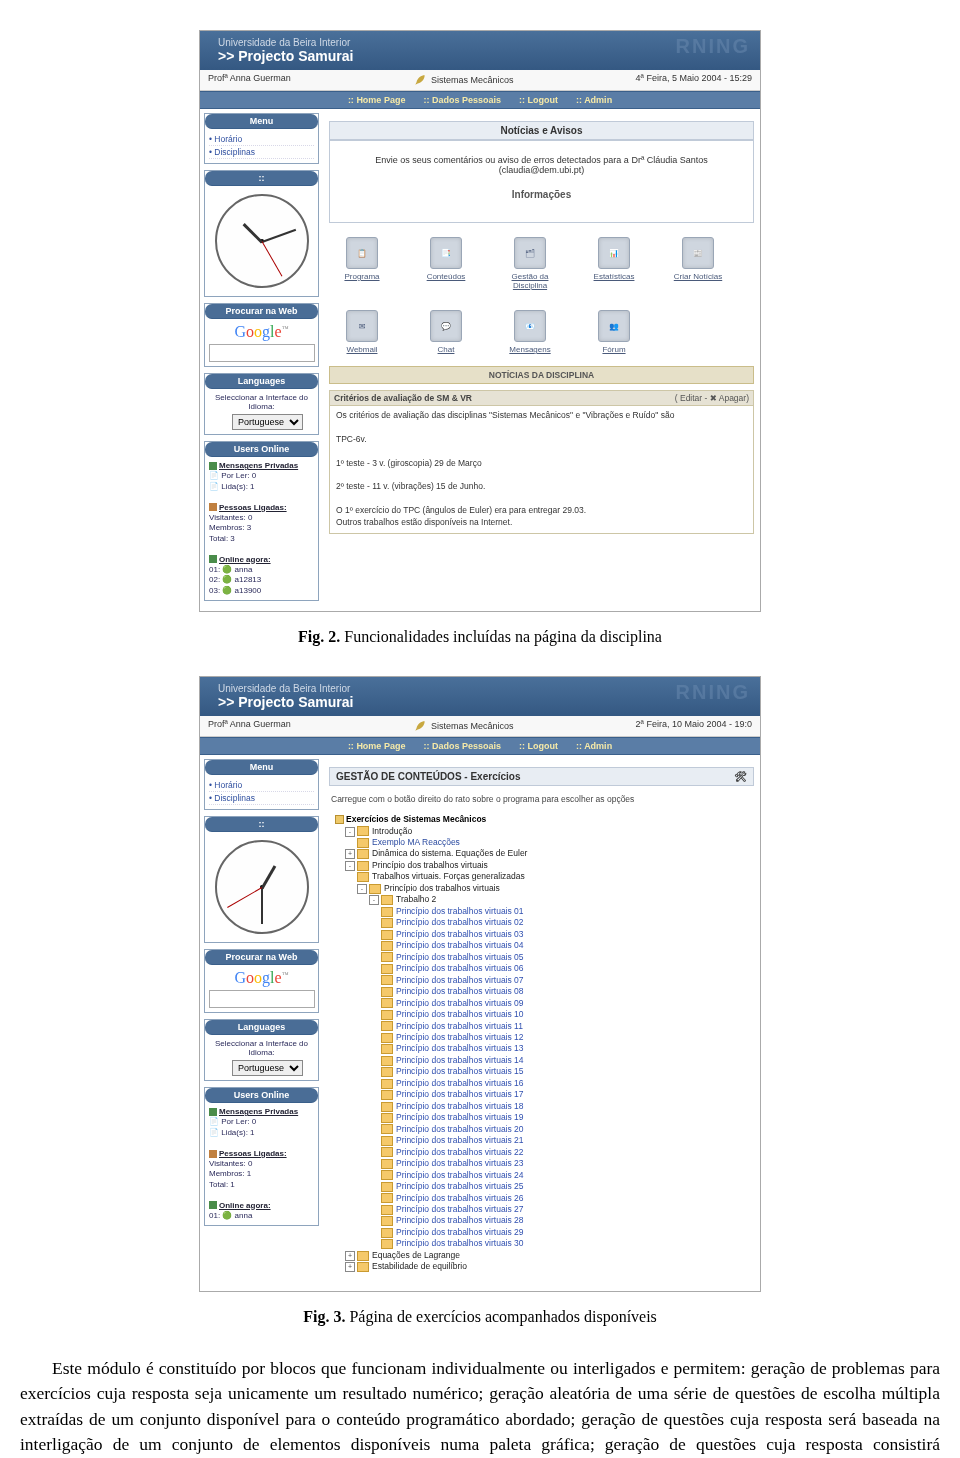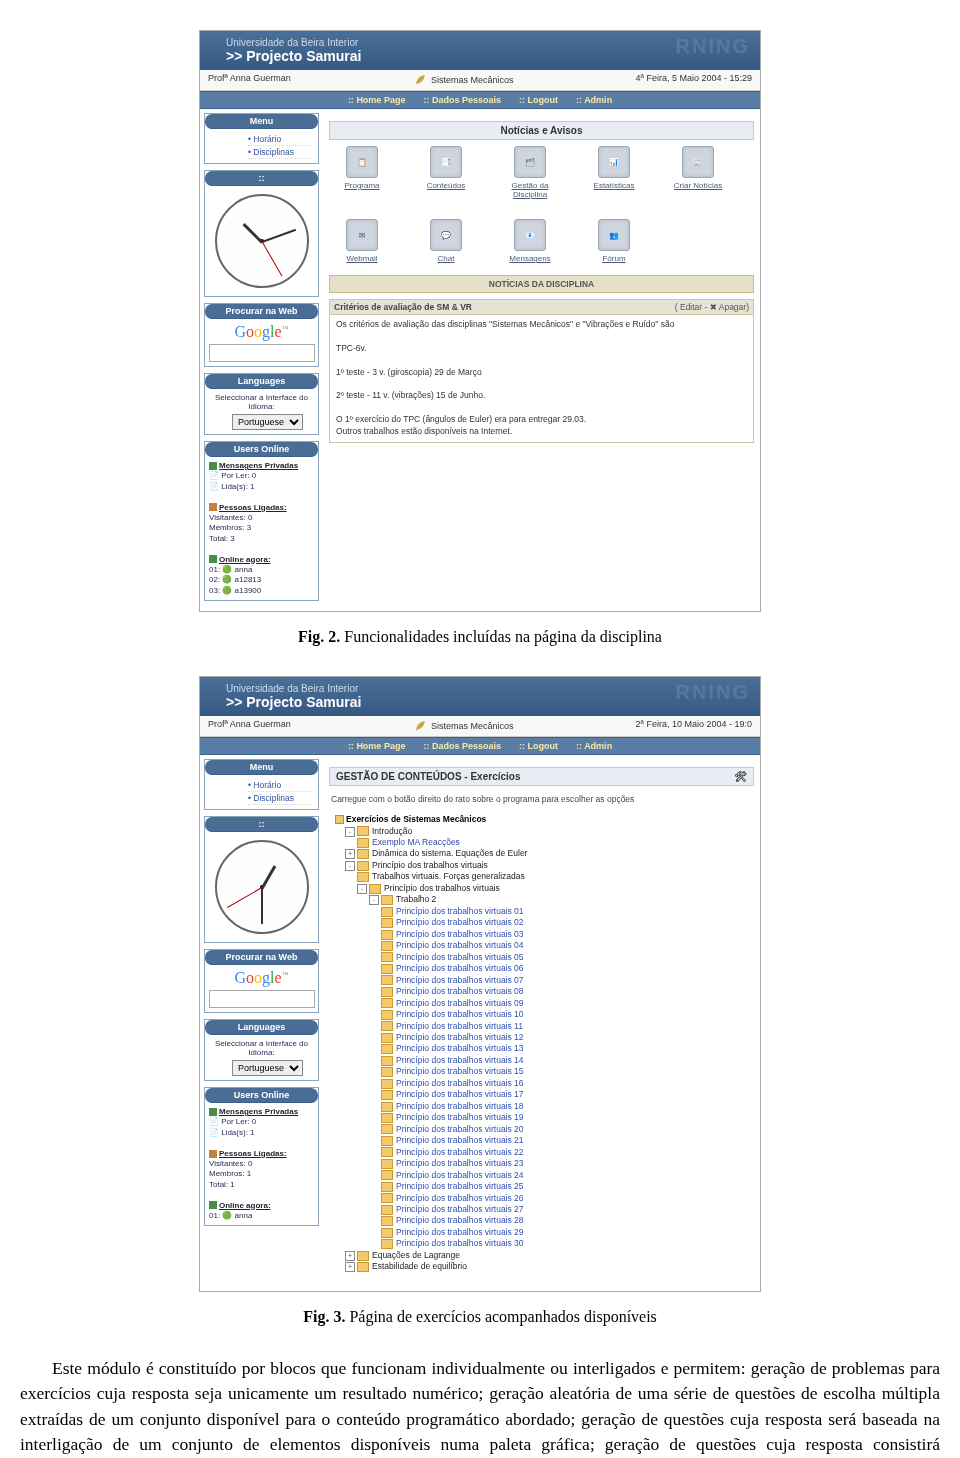--- a/index.html
+++ b/index.html
@@ -19,21 +19,21 @@
     border: 1px solid #aaa;
     text-align: left;
     font-family: Verdana, Arial, sans-serif;
     font-size: 9px;
     color: #333;
   }
   .ss-header {
     background: #3a5f8a;
     background: linear-gradient(#4a709a,#345882);
     color: #fff;
-    padding: 6px 26px;
+    padding: 6px 18px;
     position: relative;
   }
   .ss-header .uni { color:#cfd9e6; font-size:10px; }
   .ss-header .proj { color:#fff; font-weight:bold; font-size:14px; }
   .ss-header .ghost {
     position:absolute; right:10px; top:4px; color:#6b8bb0;
     font-size:20px; font-weight:bold; letter-spacing:2px; opacity:0.5;
   }
   .ss-infobar {
     display:flex; justify-content:space-between;
@@ -52,21 +52,21 @@
   .ss-side { width:115px; padding:4px; }
   .ss-main { flex:1; padding:12px 6px; position:relative; }
   .panel {
     border:1px solid #8ea4bd; margin-bottom:6px; background:#fff;
   }
   .panel-h {
     background:#4a6d96; color:#fff; font-weight:bold;
     font-size:9px; text-align:center; padding:2px; border-bottom:1px solid #3a5f8a;border-radius:7px;
   }
   .panel-b { padding:4px; font-size:8.5px; color:#2a2a5a;}
-  .menu-item { color:#3050a0; padding:1px 0; border-bottom:1px dotted #d8d8e8;margin-left:39px;}
+  .menu-item { color:#3050a0; padding:1px 0; border-bottom:1px dotted #d8d8e8;}
   .clock {
     width:90px; height:90px; border:2px solid #666; border-radius:50%;
     margin:4px auto; position:relative; background:#fefefe;
   }
   .clock::before { content:""; position:absolute; width:4px; height:4px; background:#000; border-radius:50%; top:50%; left:50%; transform:translate(-50%,-50%);}
   .hand { position:absolute; top:50%; left:50%; background:#333; transform-origin:0 50%;}
   .hand.h { width:26px; height:3px; transform:rotate(-135deg);}
   .hand.m { width:36px; height:2px; transform:rotate(-20deg);}
   .hand.s { width:40px; height:1px; background:#a00; transform:rotate(60deg);}
   .google-logo { font-family:Georgia,serif; font-size:16px; }
@@ -207,20 +207,24 @@
             <span>01: 🟢 anna</span><br>
             <span>02: 🟢 a12813</span><br>
             <span>03: 🟢 a13900</span>
           </div>
         </div>
       </div>
 
       <div class="ss-main">
         <div class="main-title-bar">
           <span class="ctr">Notícias e Avisos</span>
+        </div>
+        <div class="content-box">
+          <div style="text-align:center;">Envie os seus comentários ou aviso de erros detectados para a Drª Cláudia Santos (claudia@dem.ubi.pt)</div>
+          <div class="subhead">Informações</div>
         </div>
 
         <div class="icon-grid">
           <div class="icon-item"><div class="app-ico">📋</div><a>Programa</a></div>
           <div class="icon-item"><div class="app-ico">📑</div><a>Conteúdos</a></div>
           <div class="icon-item"><div class="app-ico">🗂</div><a>Gestão da Disciplina</a></div>
           <div class="icon-item"><div class="app-ico">📊</div><a>Estatísticas</a></div>
           <div class="icon-item"><div class="app-ico">📰</div><a>Criar Notícias</a></div>
           <div class="icon-item"><div class="app-ico">✉</div><a>Webmail</a></div>
           <div class="icon-item"><div class="app-ico">💬</div><a>Chat</a></div>

